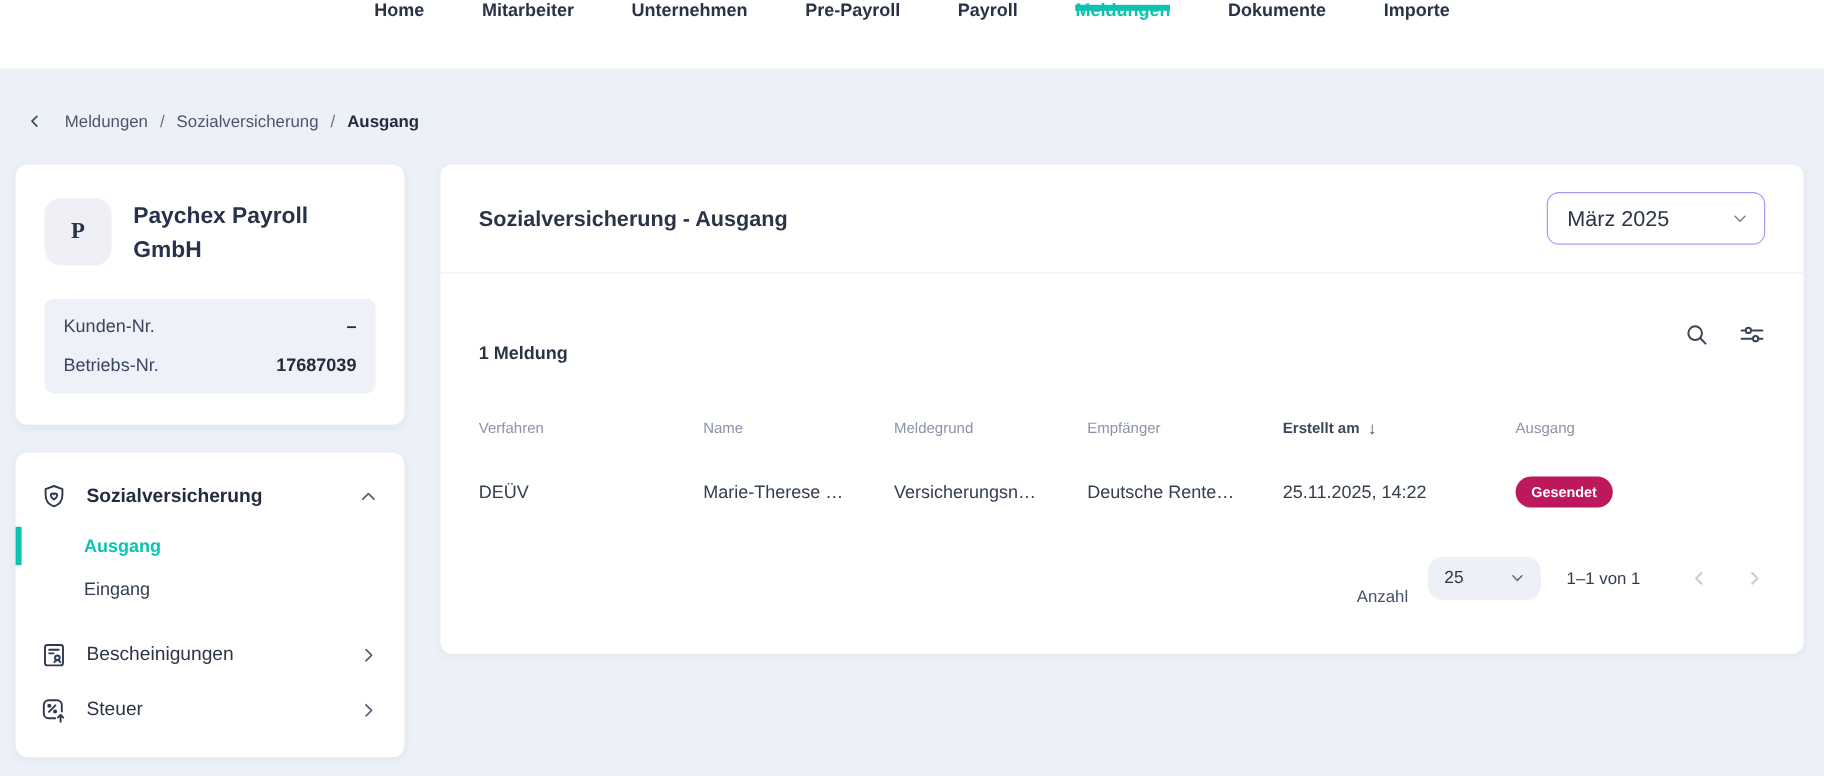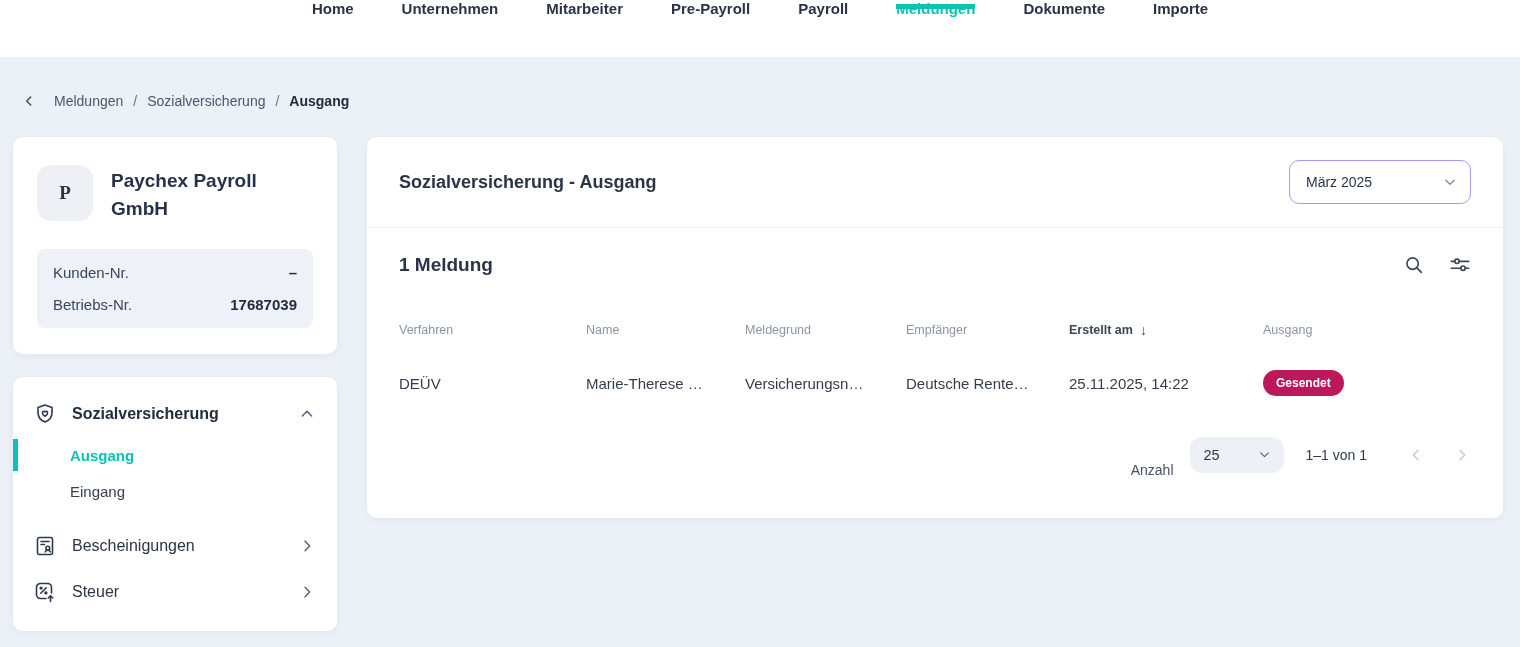--- a/index.html
+++ b/index.html
@@ -84,26 +84,26 @@
   
   .main-card { flex:1; min-height:380px; }
   .main-header {
     display:flex; justify-content:space-between; align-items:center;
     padding:23px 32px; border-bottom:1px solid #edf0f5; min-height:79px;
   }
   .main-title { font-size:18px; font-weight:700; color:#2b3447; }
   .period-select {
     width:182px; height:44px; border:1.5px solid #a29bf8; border-radius:10px;
     background:#fff; display:flex; align-items:center; justify-content:space-between;
-    padding:0 13px 0 16px; font-size:14px; color:#2b3447; cursor:pointer;
+    padding:0 13px 0 16px; font-size:18px; color:#2b3447; cursor:pointer;
   }
   .select-chevron { width:14px; height:14px; color:#7a8497; }
   .main-body { padding:26px 32px 40px; }
   .count-row { display:flex; justify-content:space-between; align-items:center; }
-  .count-label { font-size:19px; font-weight:700; color:#2b3447; }
+  .count-label { font-size:15px; font-weight:700; color:#2b3447;margin-top:32px; }
   .tool-icons { display:flex; align-items:center; gap:24px; }
   .tool-icon { width:22px; height:22px; color:#3a4556; cursor:pointer; }
   
   .table-header, .table-row {
     display:grid;
     grid-template-columns:187px 159px 161px 163px 194px 1fr;
     align-items:center;
   }
   .table-header { margin-top:46px; font-size:12.5px; color:#8b93a7; }
   .col-sortable { display:flex; align-items:center; gap:7px; color:#3c4759; font-weight:700; cursor:pointer; }
@@ -127,22 +127,22 @@
   .pagination-range { font-size:14px; color:#2f3a4d; margin-right:40px; }
   .page-nav { width:18px; height:18px; color:#c3cbd9; cursor:default; }
   .page-nav + .page-nav { margin-left:28px; }
   svg { display:block; }
 </style>
 </head>
 <body>
 
 <nav class="topnav">
   <div class="nav-item">Home</div>
+  <div class="nav-item">Mitarbeiter</div>
   <div class="nav-item">Unternehmen</div>
-  <div class="nav-item">Mitarbeiter</div>
   <div class="nav-item">Pre-Payroll</div>
   <div class="nav-item">Payroll</div>
   <div class="nav-item active">Meldungen</div>
   <div class="nav-item">Dokumente</div>
   <div class="nav-item">Importe</div>
 </nav>
 
 <div class="breadcrumb">
   <span class="back">
     <svg width="14" height="14" viewBox="0 0 24 24" fill="none" stroke="currentColor" stroke-width="2.4" stroke-linecap="round" stroke-linejoin="round">

